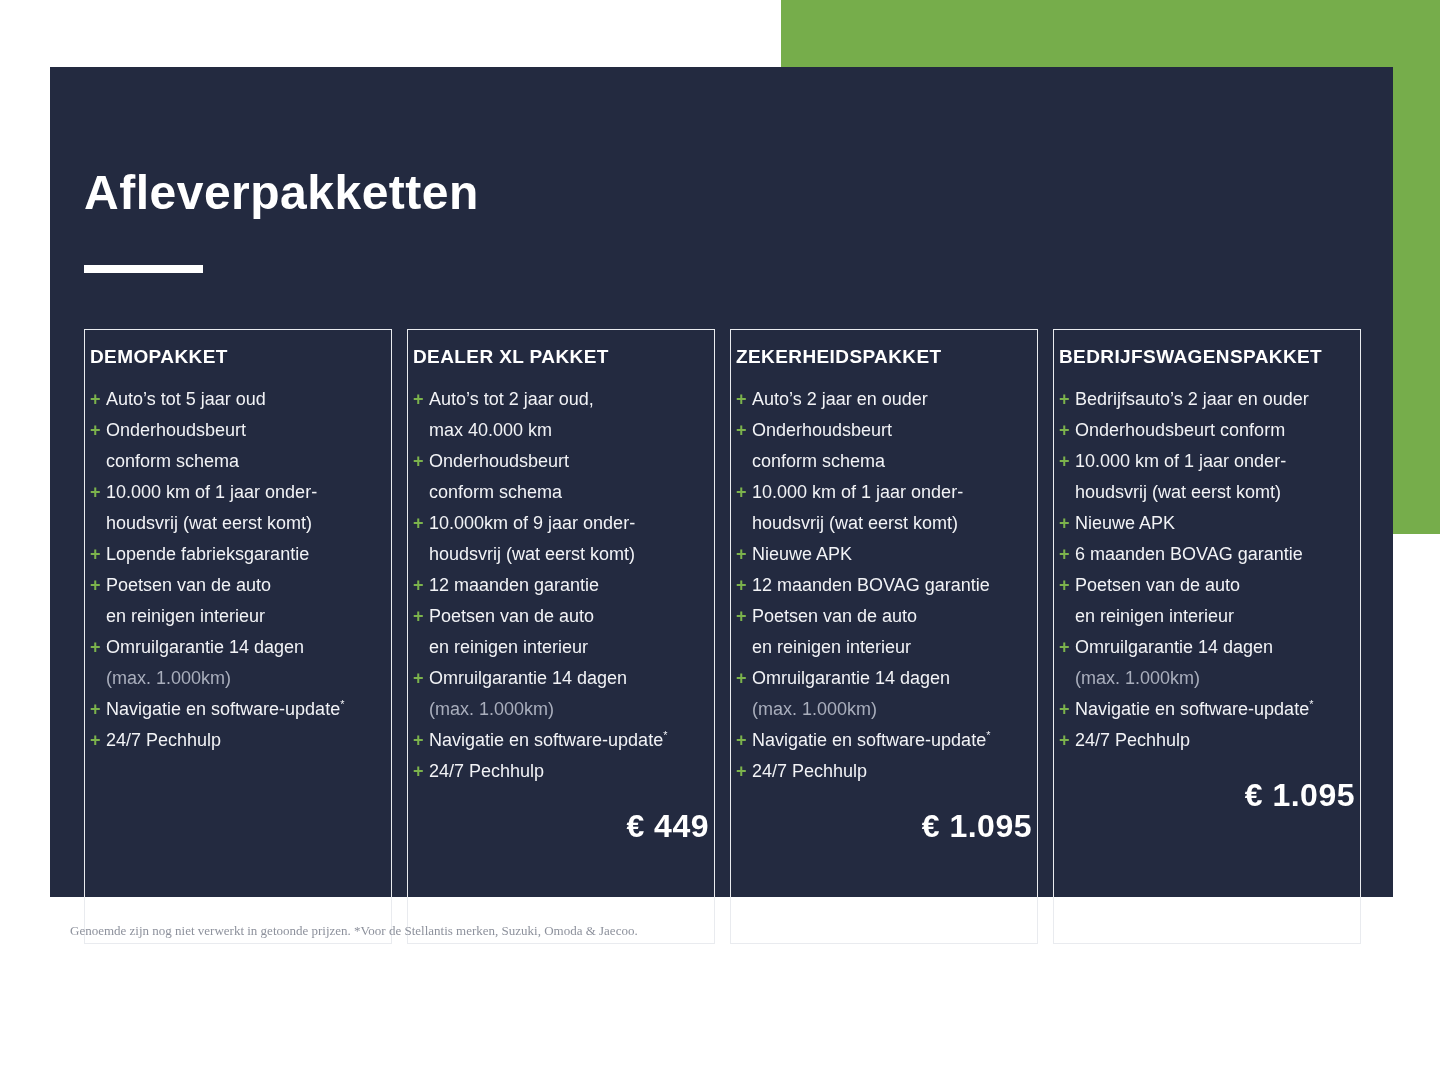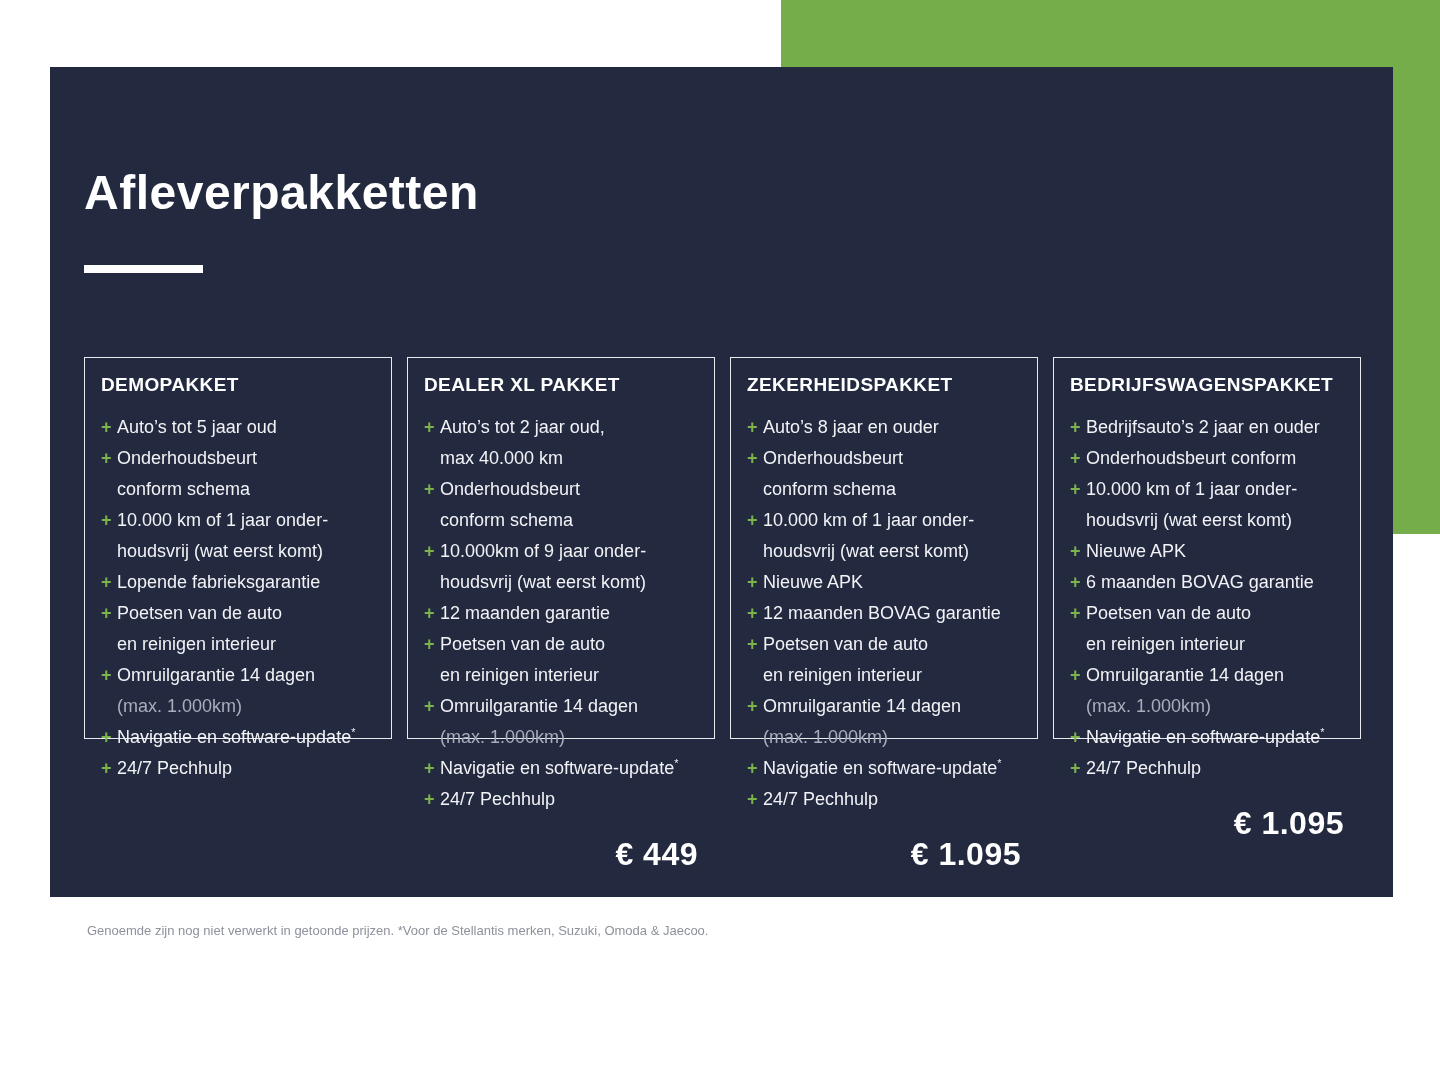--- a/index.html
+++ b/index.html
@@ -39,24 +39,23 @@
     background: #ffffff;
   }
   .cards {
     position: absolute;
     left: 34px; top: 262px;
     display: flex;
     gap: 15px;
   }
   .card {
     box-sizing: border-box;
-    width: 308px; height: 382px;
+    width: 308px; height: 615px;
     border: 1.5px solid var(--card-border, #e9ebef);
-    padding: 12px 16px;
-    margin-top: 28px;
+    padding: 12px 5px;
   }
   .card-title {
     margin: 4px 0 0 0;
     font-size: 19px;
     font-weight: bold;
     letter-spacing: 0.4px;
     color: #ffffff;
   }
   .list {
     margin-top: 16px;
@@ -77,24 +76,25 @@
   .price {
     margin-top: 21px;
     text-align: right;
     font-size: 32px;
     font-weight: bold;
     letter-spacing: 0.5px;
     color: #ffffff;
   }
   .footnote {
     position: absolute;
-    left: 87px; top: 923px;
+    left: 70px; top: 923px;
     margin: 0;
     font-size: 13px;
     color: var(--footnote-gray, #8d919c);
+    font-family: Liberation Serif, serif;
   }
 </style>
 </head>
 <body style="--navy: #232a40; --green: #76ad4b; --plus-green: #7cb34c; --text-light: #f2f3f6; --text-dim: #a9aebc; --card-border: #e9ebef; --footnote-gray: #8d919c;">
 
 <div>
   <div class="green-block"></div>
 
   <div class="panel">
     <h1 class="page-title">Afleverpakketten</h1>
@@ -209,21 +209,21 @@
               <span class="txt">24/7 Pechhulp</span>
             </div>
           </div>
           <div class="price">€ 449</div>
         </div>
         <div class="card">
           <h2 class="card-title">ZEKERHEIDSPAKKET</h2>
           <div class="list">
             <div class="row">
               <span class="plus">+</span>
-              <span class="txt">Auto’s 8 jaar en ouder</span>
+              <span class="txt">Auto’s 2 jaar en ouder</span>
             </div>
             <div class="row">
               <span class="plus">+</span>
               <span class="txt">Onderhoudsbeurt</span>
             </div>
             <div class="row">
               <span class="plus"></span>
               <span class="txt">conform schema</span>
             </div>
             <div class="row">

